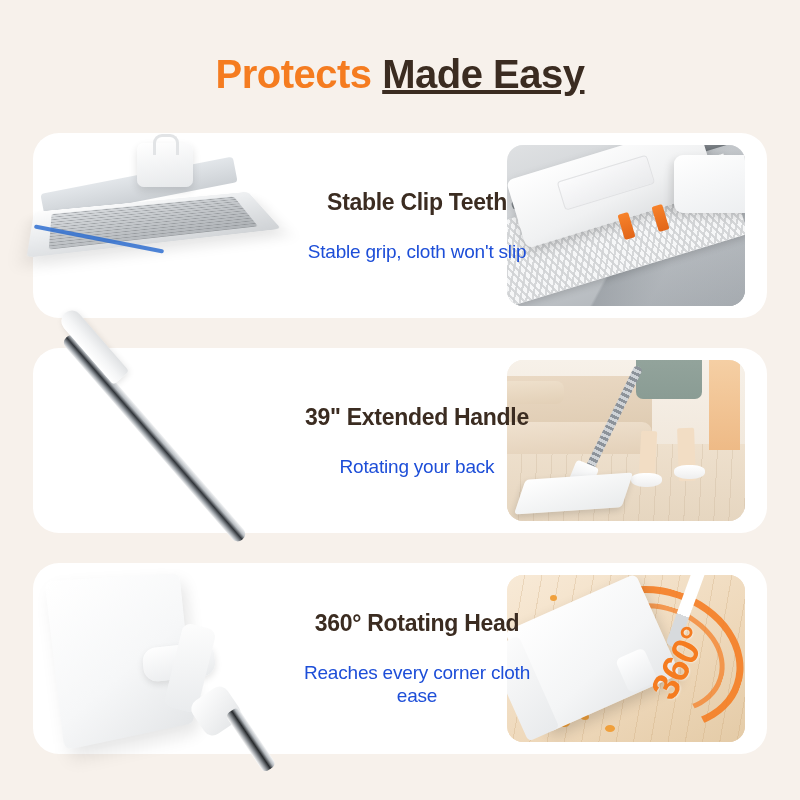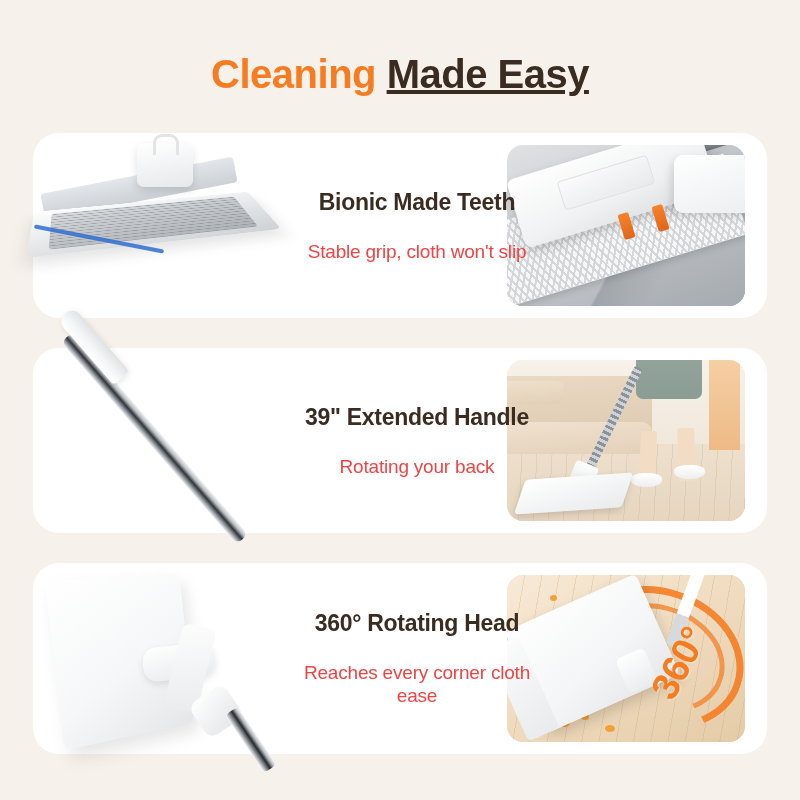--- a/index.html
+++ b/index.html
@@ -53,21 +53,21 @@
     z-index: 4;
   }
   .feature-title {
     color: #3B2C21;
     font-size: 23px;
     font-weight: bold;
     line-height: 1.22;
     letter-spacing: -0.3px;
   }
   .feature-sub {
-    color: #ef4444;
+    color: #1d4ed8;
     font-size: 19px;
     line-height: 1.25;
     margin-top: 24px;
     letter-spacing: -0.2px;
   }
 
   
   .photo {
     position: absolute;
     right: 22px;
@@ -312,42 +312,42 @@
   .art3 .pole3l {
     position:absolute; left:186px; top:142px; width:15px; height:70px;
     background: linear-gradient(90deg,#fafafa 0%,#8f9499 26%,#26292c 52%,#b4b9be 76%,#f6f7f8 100%);
     transform-origin: top left; transform: rotate(-34deg); border-radius:5px;
   }
 </style>
 </head>
 <body>
 
 <div class="title">
-  <span class="accent">Cleaning</span>
+  <span class="accent">Protects</span>
   <span class="dark">Made Easy</span>
 </div>
 
 <div class="cards">
 
   <div class="card">
 
     <div class="left-art">
       <div class="art1">
         <div class="tank"></div>
         <div class="body"></div>
         <div class="grid"></div>
         <div class="blueline"></div>
         <div class="teeth t1"></div>
         <div class="teeth t2"></div>
         <div class="clipTop"></div>
       </div>
     </div>
 
     <div class="text-col">
-      <div class="feature-title">Bionic Made Teeth</div>
+      <div class="feature-title">Stable Clip Teeth</div>
       <div class="feature-sub">Stable grip, cloth won't slip</div>
     </div>
 
     <div class="photo ph1">
       <div class="tilefloor"></div>
       <div class="cloth"></div>
       <div class="darkrail"></div>
       <div class="plate"></div>
       <div class="block"></div>
       <div class="clip a"></div>

